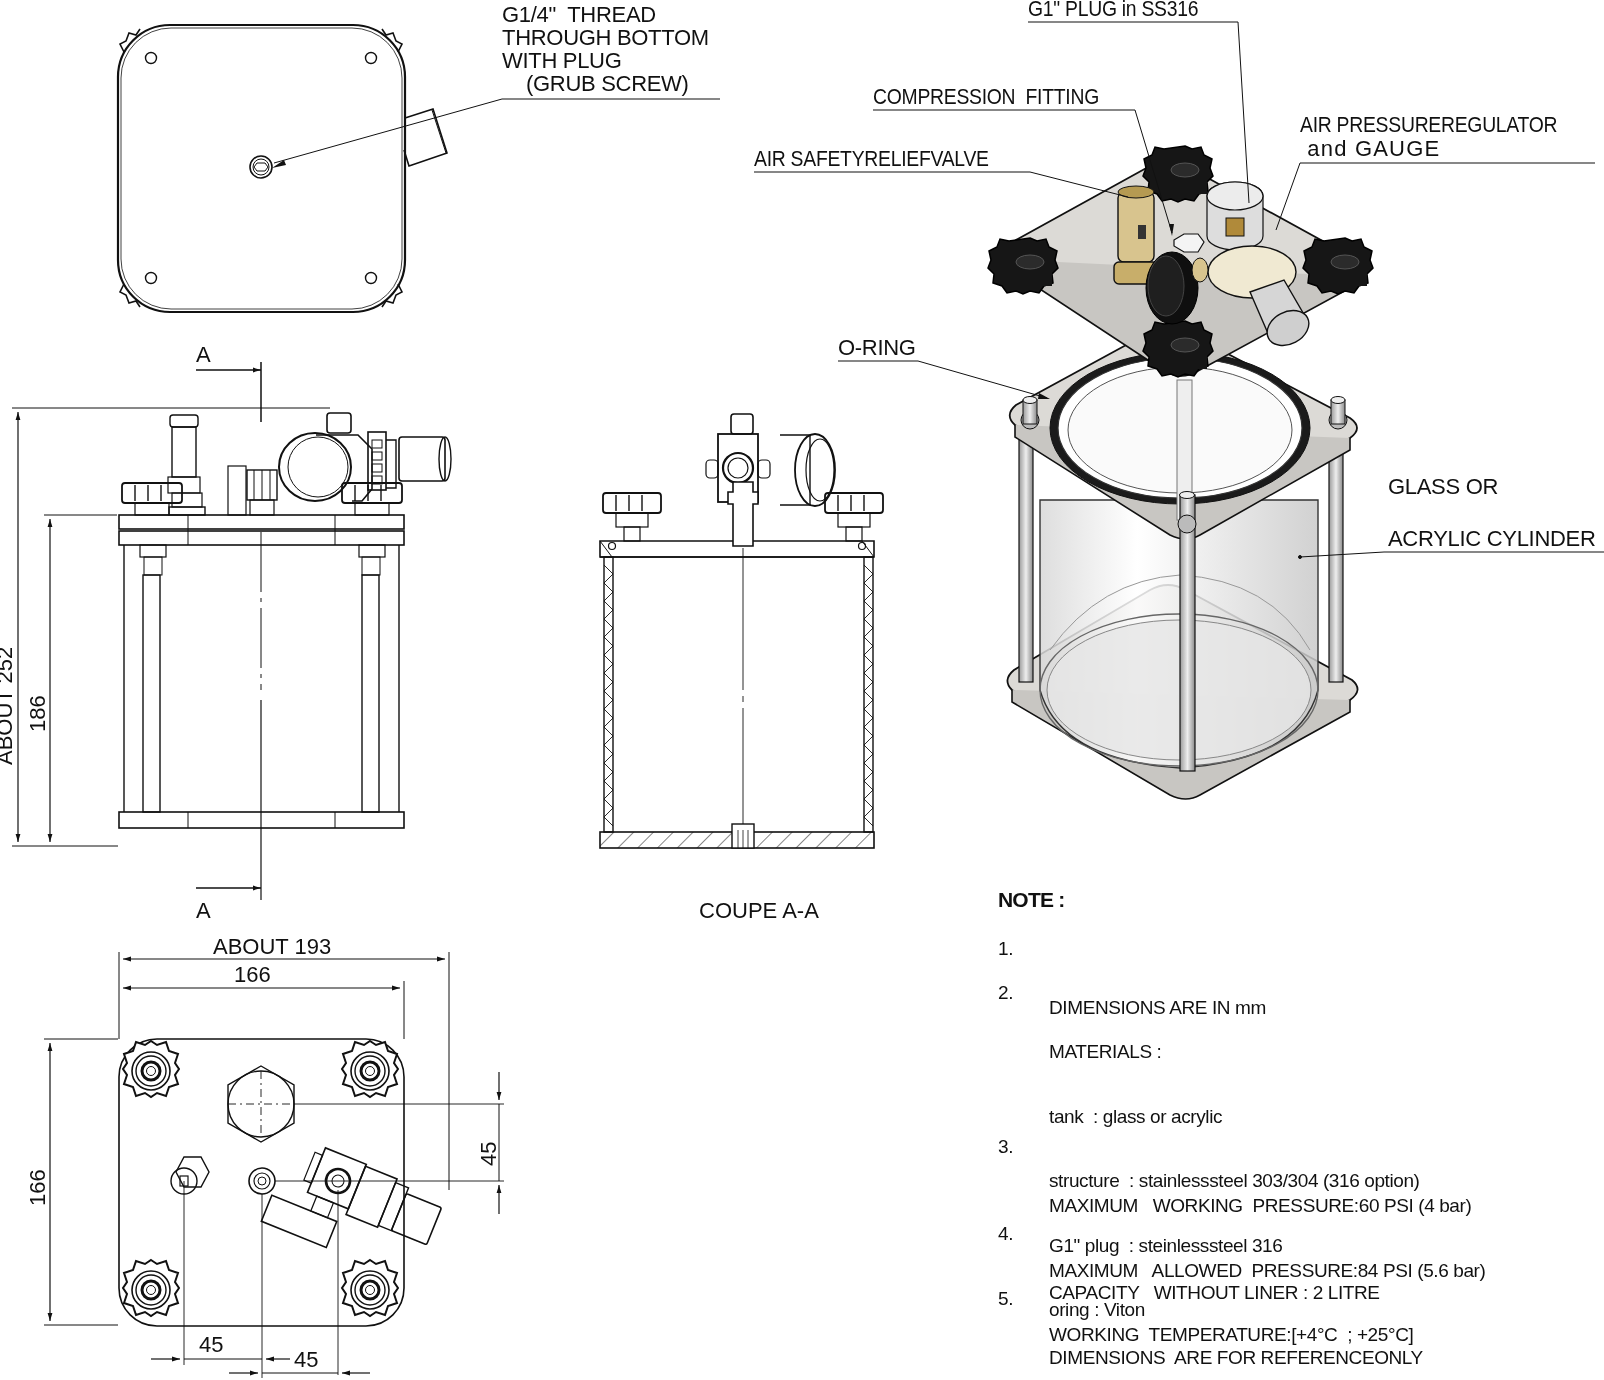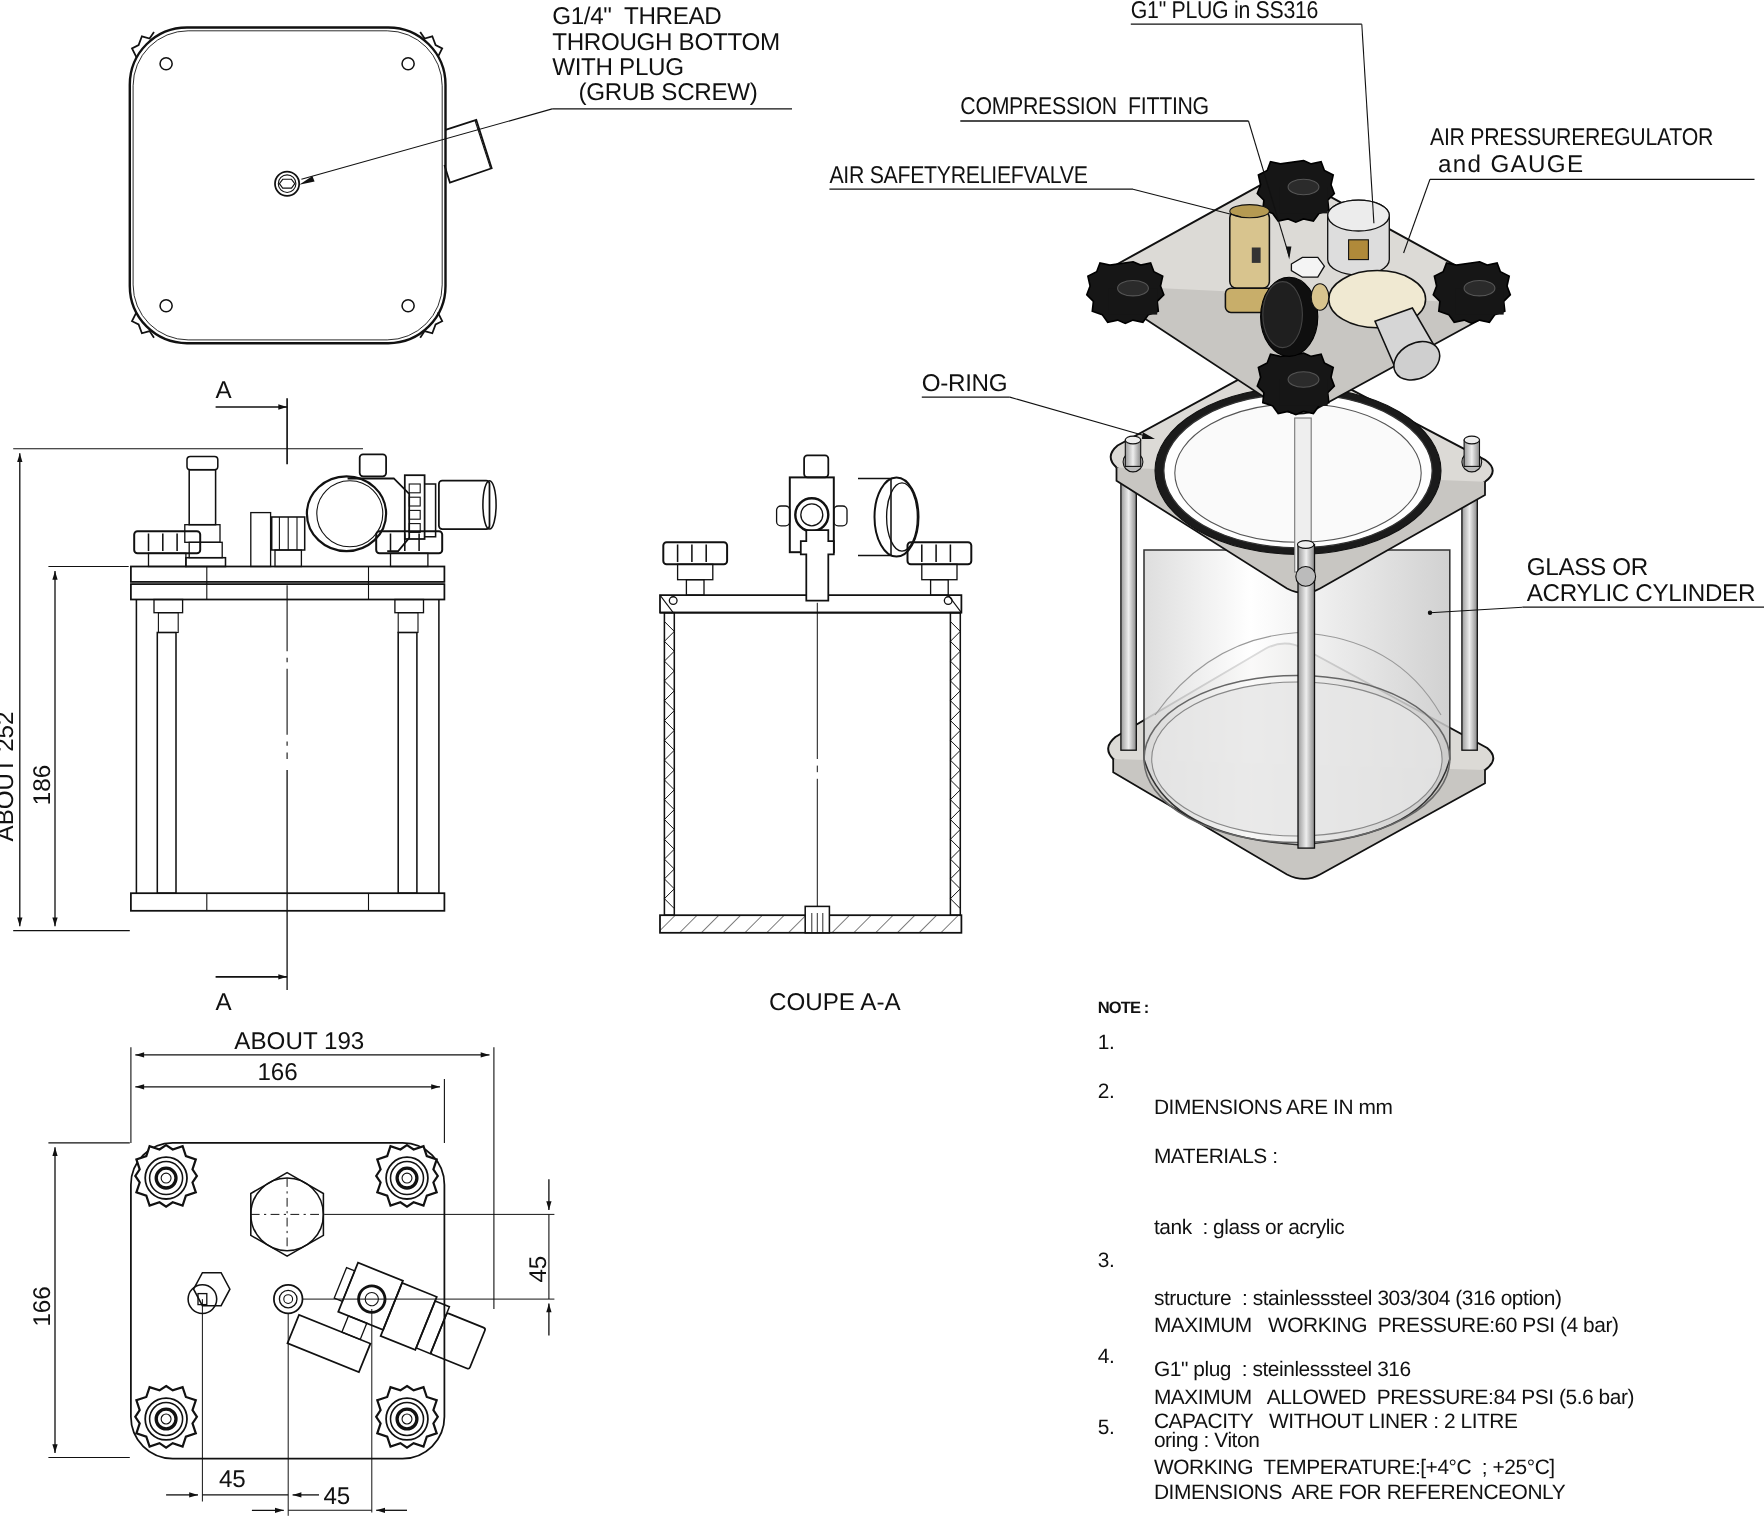--- a/index.html
+++ b/index.html
@@ -2,21 +2,21 @@
 <html><head>
 <meta charset="utf-8">
 <style>
   html,body{margin:0;padding:0;background:#ffffff;}
   body{width:1604px;height:1380px;position:relative;overflow:hidden;font-family:"Liberation Sans","DejaVu Sans",sans-serif;color:#111;}
   svg.draw{position:absolute;left:0;top:0;width:1604px;height:1380px;}
   .lbl{position:absolute;font-family:"Liberation Sans",sans-serif;font-size:22px;line-height:23px;color:#111;white-space:pre;letter-spacing:-0.3px;}
   .lbl.narrow{transform-origin:left top;transform:scaleX(0.88);}
   .dim{position:absolute;font-family:"Liberation Sans",sans-serif;font-size:22px;color:#111;white-space:nowrap;}
   .rot{transform-origin:left top;transform:rotate(-90deg);}
-  .note-title{position:absolute;left:998px;top:908px;font-weight:bold;font-size:15px;letter-spacing:-0.8px;}
+  .note-title{position:absolute;left:998px;top:888px;font-weight:bold;font-size:21px;letter-spacing:-0.8px;}
   .note{position:absolute;left:998px;font-size:19px;line-height:21.5px;letter-spacing:-0.4px;}
   .note .num{position:absolute;left:0;top:0;}
   .note .body{position:absolute;left:51px;top:16px;white-space:pre;}
 </style>
 </head>
 <body>
 
 <svg class="draw" viewBox="0 0 1604 1380" xmlns="http://www.w3.org/2000/svg">
   <defs>
     <marker id="arr" viewBox="0 0 10 10" refX="10" refY="5" markerWidth="14" markerHeight="8" orient="auto-start-reverse" markerUnits="userSpaceOnUse">
@@ -345,21 +345,21 @@
 <div class="lbl" style="left:502px;top:26px;">THROUGH BOTTOM</div>
 <div class="lbl" style="left:502px;top:49px;text-align:right;">WITH PLUG</div>
 <div class="lbl" style="left:526px;top:72px;">(GRUB SCREW)</div>
 
 <div class="lbl narrow" style="left:1028px;top:-3px;">G1" PLUG in SS316</div>
 <div class="lbl narrow" style="left:873px;top:85px;">COMPRESSION  FITTING</div>
 <div class="lbl narrow" style="left:754px;top:147px;">AIR SAFETYRELIEFVALVE</div>
 <div class="lbl narrow" style="left:1300px;top:113px;">AIR PRESSUREREGULATOR</div>
 <div class="lbl" style="left:1300px;top:137px;letter-spacing:1.2px;"> and GAUGE</div>
 <div class="lbl" style="left:838px;top:336px;">O-RING</div>
-<div class="lbl" style="left:1388px;top:504px;">GLASS OR</div>
+<div class="lbl" style="left:1388px;top:475px;">GLASS OR</div>
 <div class="lbl" style="left:1388px;top:527px;">ACRYLIC CYLINDER</div>
 
 <div class="dim" style="left:196px;top:342px;">A</div>
 <div class="dim" style="left:196px;top:898px;">A</div>
 <div class="dim" style="left:699px;top:898px;">COUPE A-A</div>
 
 <div class="dim rot" style="left:-8px;top:765px;">ABOUT 252</div>
 <div class="dim rot" style="left:25px;top:732px;">186</div>
 <div class="dim" style="left:213px;top:934px;">ABOUT 193</div>
 <div class="dim" style="left:234px;top:962px;">166</div>

